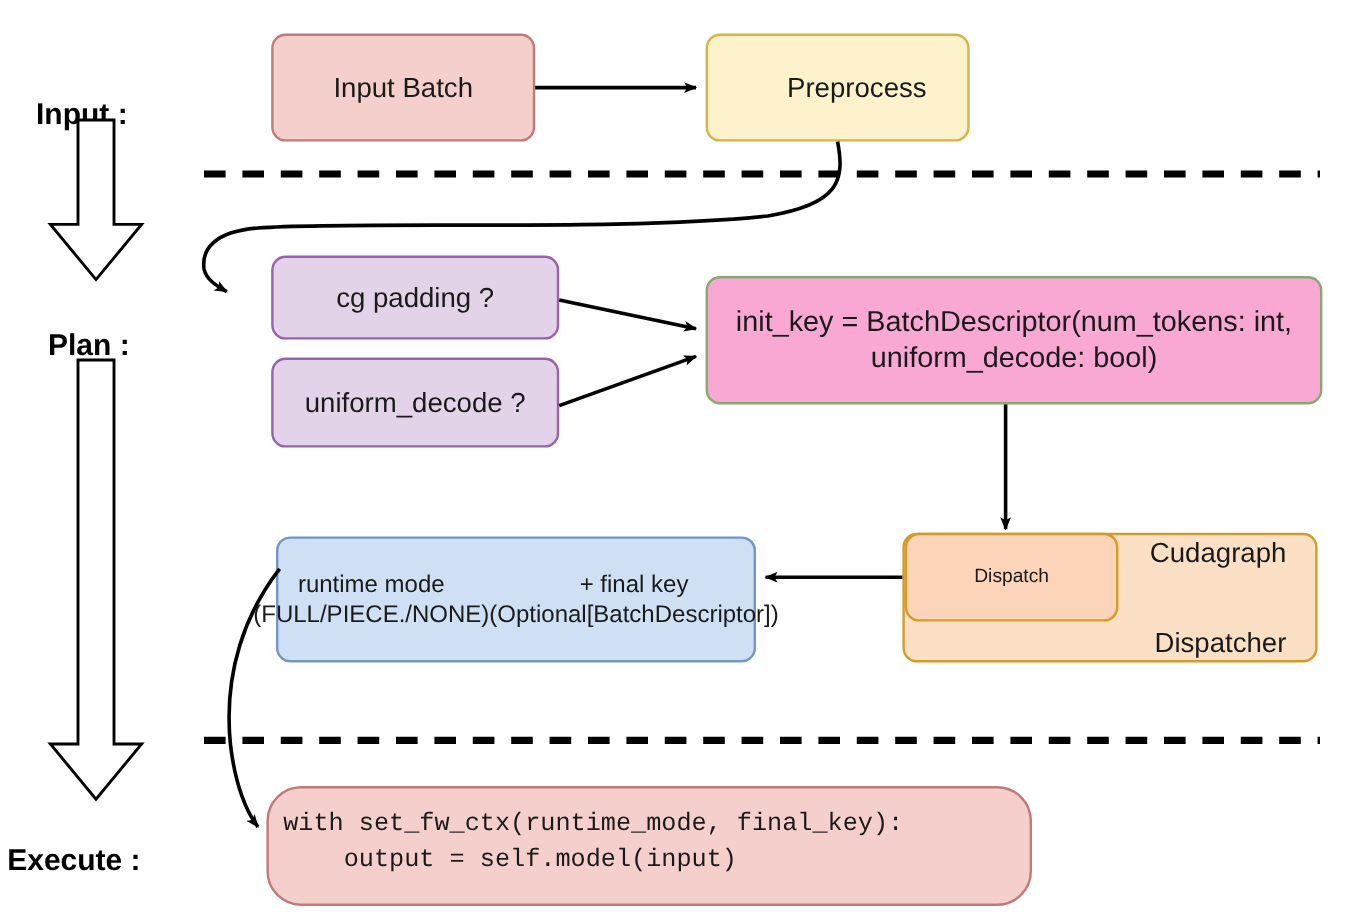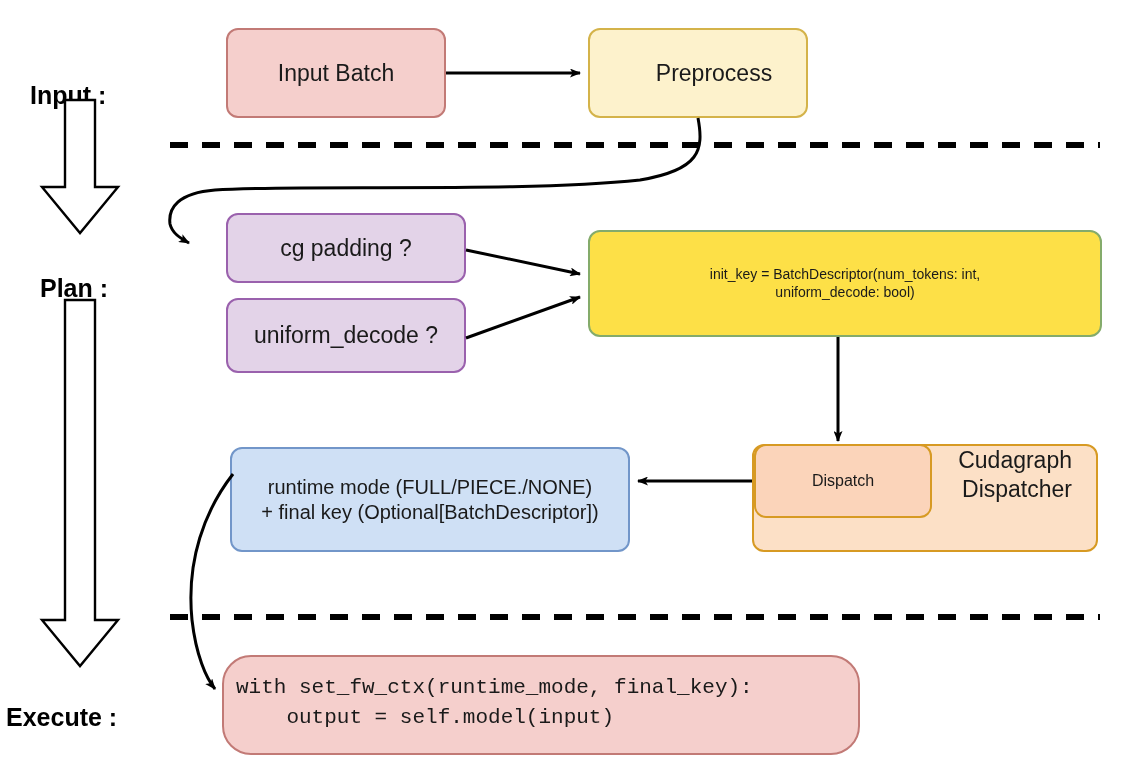--- a/index.html
+++ b/index.html
@@ -48,23 +48,23 @@
     border-color: #d4b34a;
     font-size: 23px;
     padding-left: 32px;
   }
   .node-purple {
     background: #e3d3e8;
     border-color: #9a61ad;
     font-size: 23px;
   }
   .node-green {
-    background: #fde047;
+    background: #f9a8d4;
     border-color: #84ab6b;
-    font-size: 14px;
+    font-size: 24px;
     padding: 0 10px;
   }
   .node-blue {
     background: #cfe0f5;
     border-color: #7296c9;
     font-size: 20px;
     padding: 0 8px;
   }
   .node-orange-outer {
     background: #fce0c6;
@@ -117,26 +117,26 @@
 
   <div class="node node-purple" style="left:226px; top:213px; width:240px; height:70px;">cg padding ?</div>
 
   <div class="node node-purple" style="left:226px; top:298px; width:240px; height:75px;border-radius:12px;">uniform_decode ?</div>
 
   <div class="node node-green" style="left:588px; top:230px; width:514px; height:107px; flex-direction:column;">
     <span class="two-line">init_key = BatchDescriptor(num_tokens: int,</span>
     <span class="two-line">uniform_decode: bool)</span>
   </div>
 
-  <div class="node node-blue" style="left:230px; top:447px; width:400px; height:105px; flex-direction:column;">
+  <div class="node node-blue" style="left:230px; top:447px; width:400px; height:105px; flex-direction:row;">
     <span class="two-line">runtime mode (FULL/PIECE./NONE)</span>
     <span class="two-line">+ final key (Optional[BatchDescriptor])</span>
   </div>
 
-  <div class="node node-orange-outer" style="left:752px; top:444px; width:346px; height:108px; flex-direction:column; justify-content:flex-start; align-items:flex-end; padding-right:24px;">
+  <div class="node node-orange-outer" style="left:752px; top:444px; width:346px; height:108px; flex-direction:column; justify-content:space-between; align-items:flex-end; padding-right:24px;">
     <span class="two-line">Cudagraph</span>
     <span class="two-line">Dispatcher</span>
   </div>
 
   <div class="node node-orange-inner" style="left:754px; top:444px; width:178px; height:74px;">Dispatch</div>
 
   <div class="node node-code" style="left:222px; top:655px; width:638px; height:100px; flex-direction:column;">
     <span class="two-line">with set_fw_ctx(runtime_mode, final_key):</span>
     <span class="two-line">    output = self.model(input)</span>
   </div>

